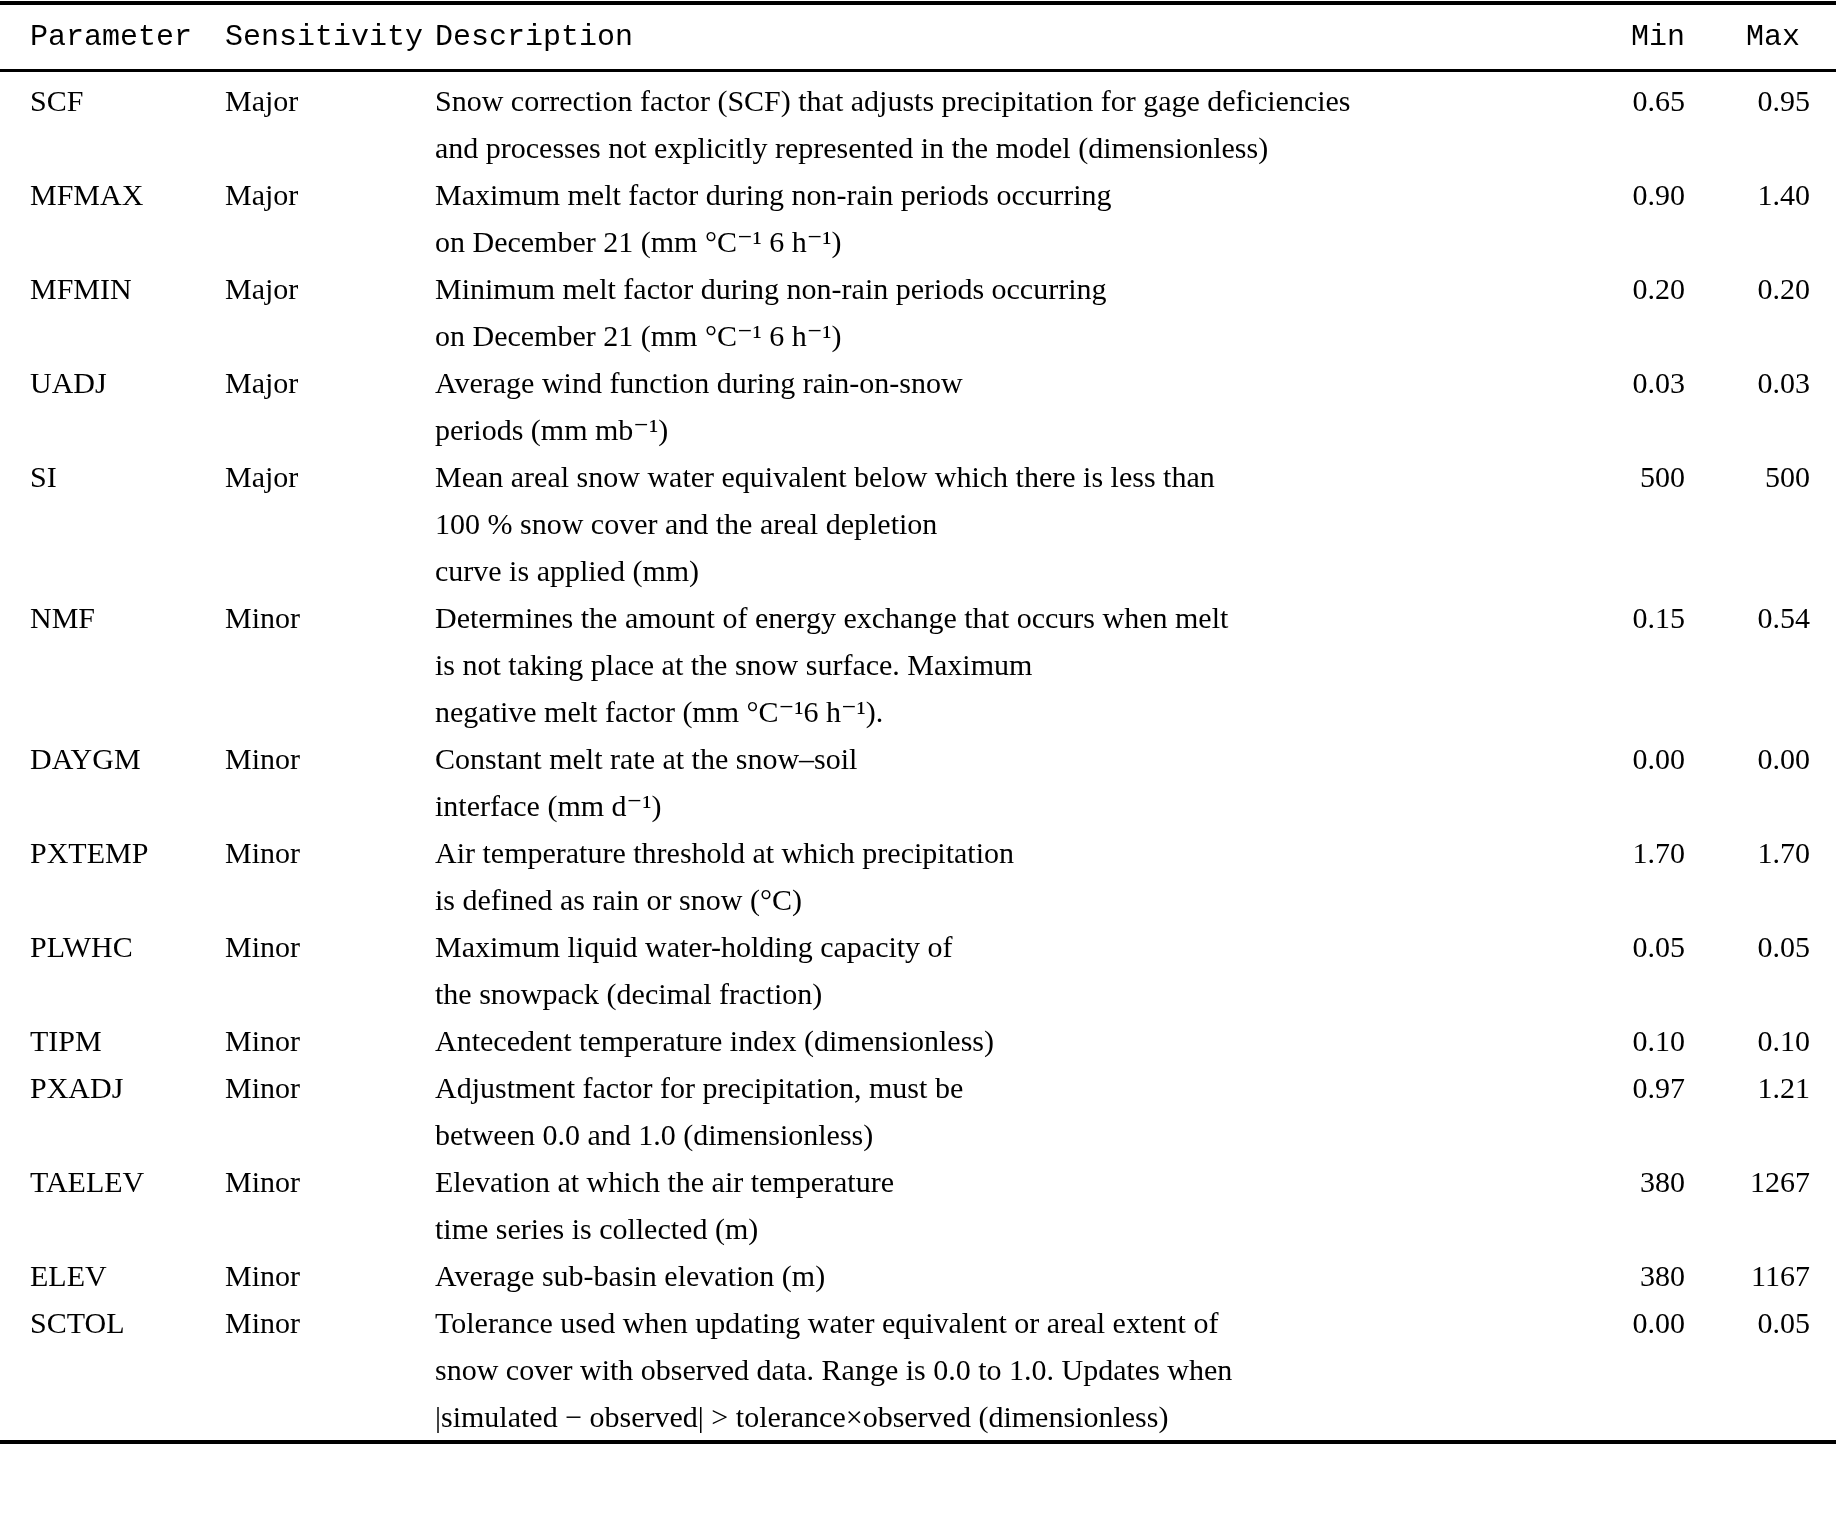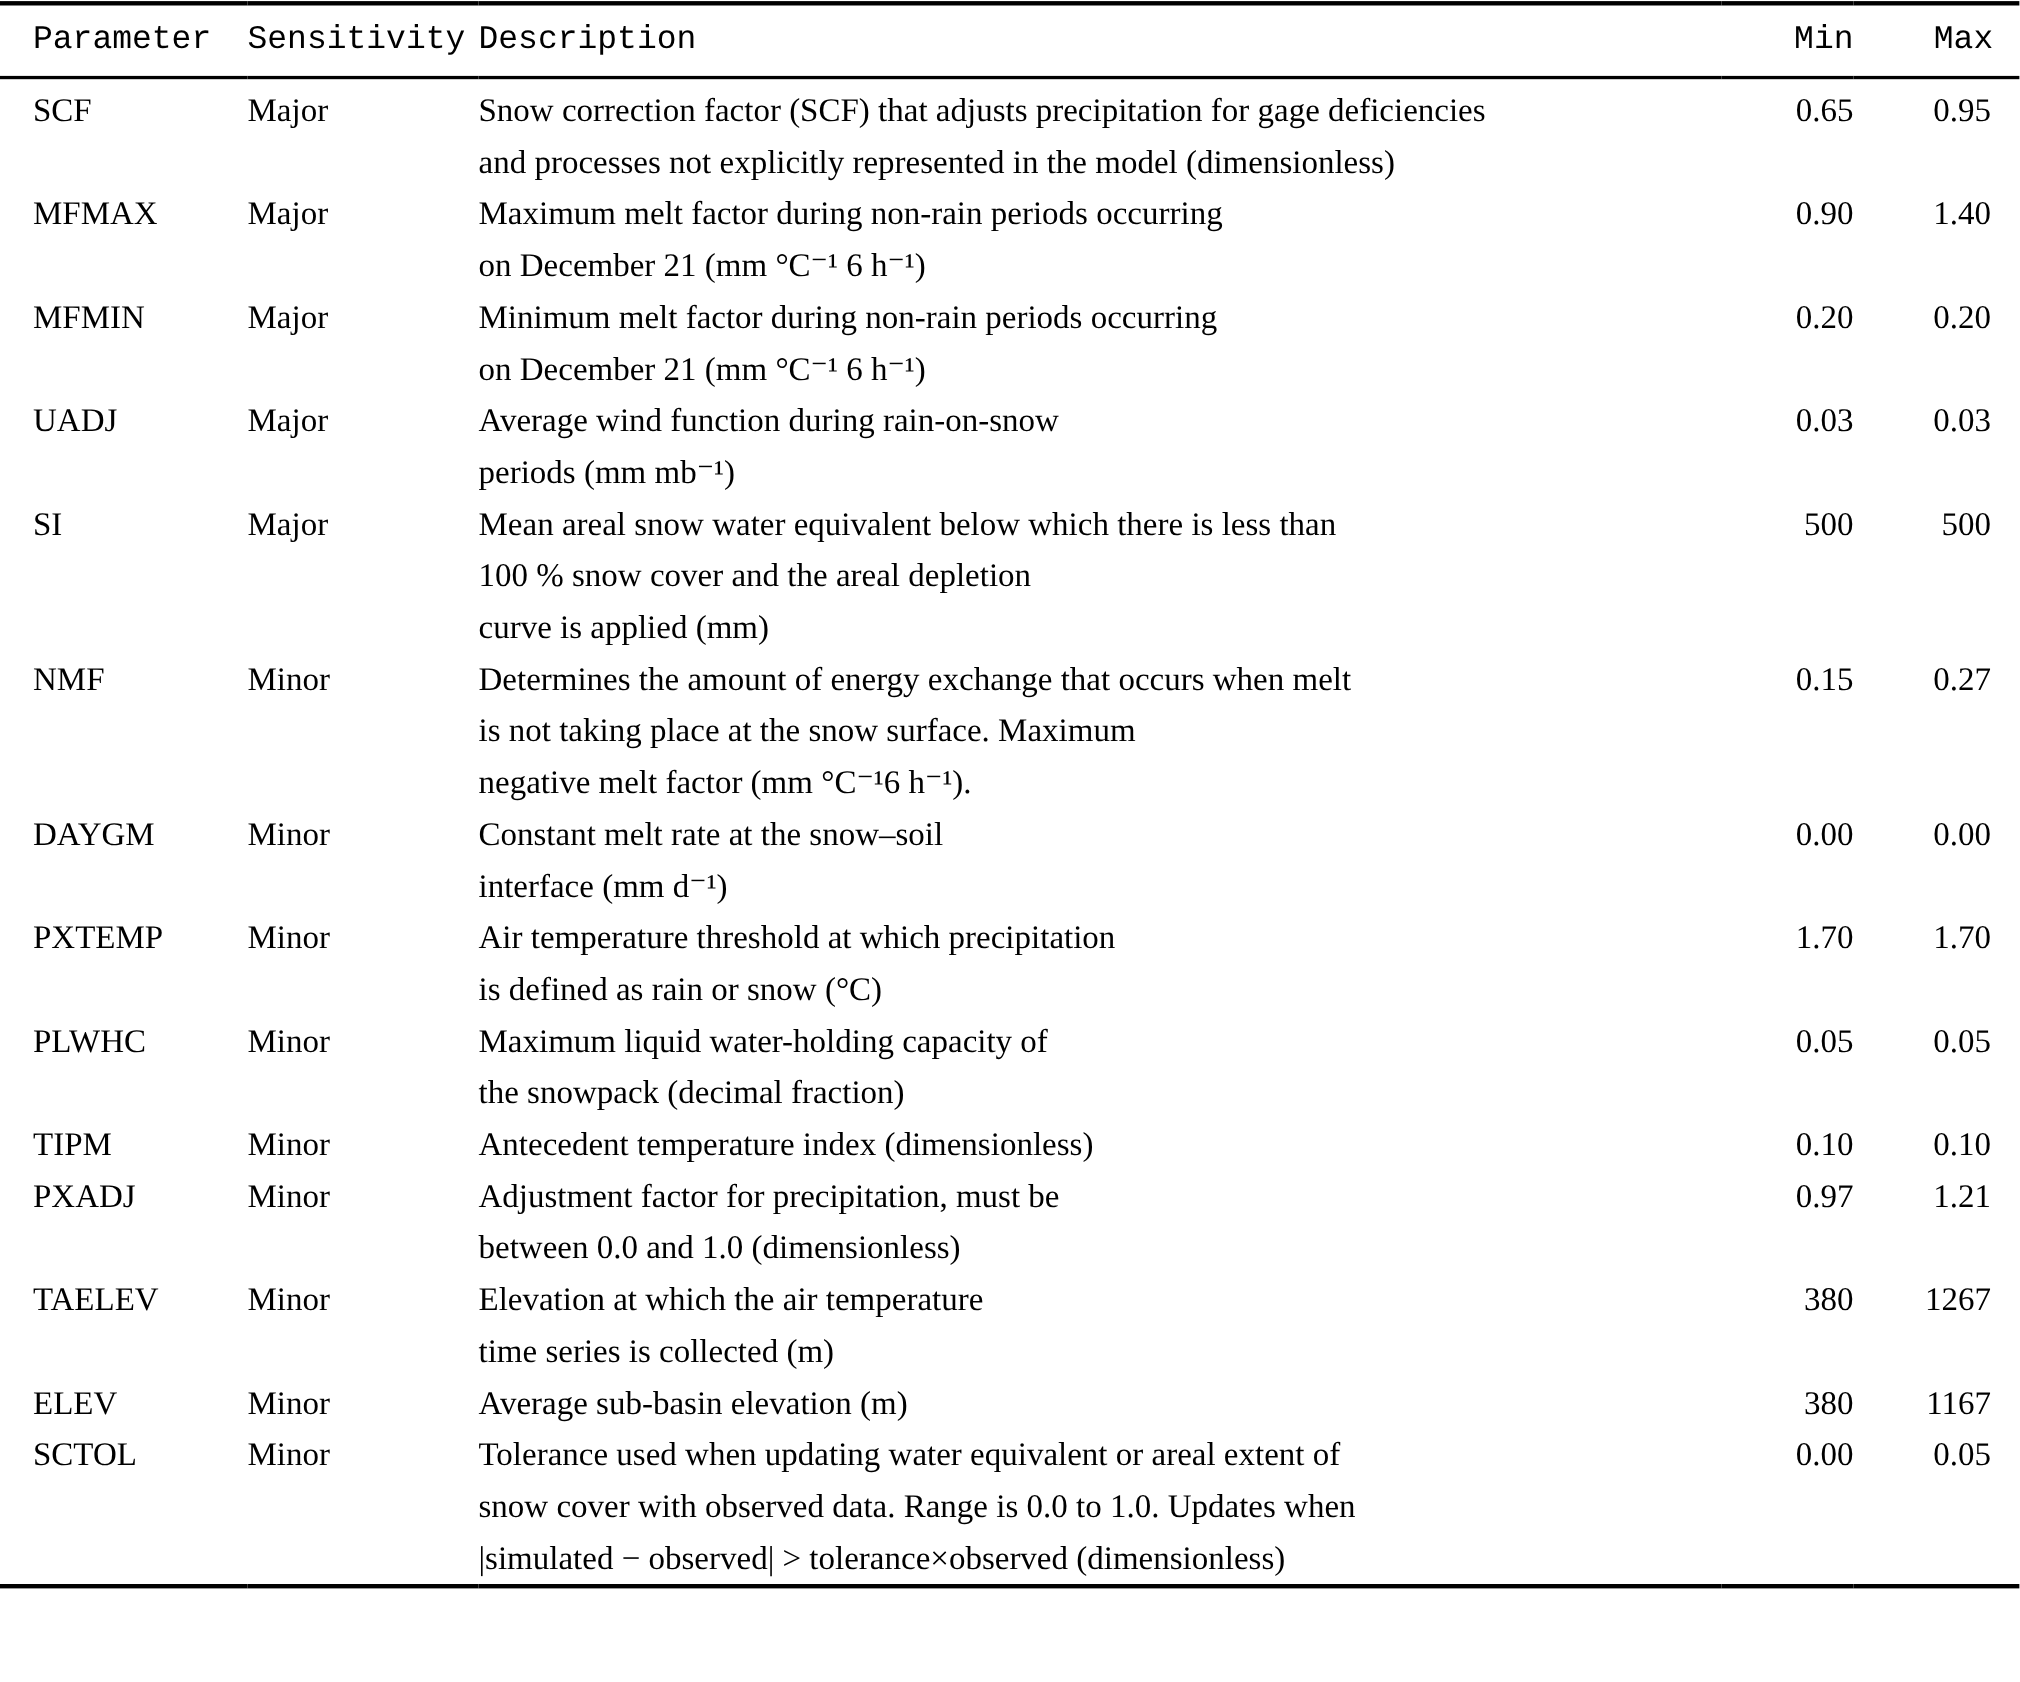--- a/index.html
+++ b/index.html
@@ -33,21 +33,21 @@
     font-size: 30px;
     height: 64px;
     vertical-align: middle;
     padding: 0;
     text-align: left;
     border-bottom: 3px solid #000000;
     font-family: Liberation Mono, monospace;
   }
   thead th.h-param { padding-left: 30px; }
   thead th.h-min, thead th.h-max { text-align: right; }
-  thead th.h-max { padding-right: 24px; }
+  thead th.h-max { padding-right: 36px; }
 
   tbody td {
     font-size: 30px;
     line-height: 47px;
     vertical-align: top;
     padding: 0;
   }
   tbody tr:first-child td { padding-top: 5px; }
   td.cell-param { padding-left: 30px; }
   td.cell-min, td.cell-max { text-align: right; }
@@ -128,21 +128,21 @@
   </tr>
       <tr>
     <td class="cell-param">NMF</td>
     <td class="cell-sens">Minor</td>
     <td class="cell-desc">
           <div>Determines the amount of energy exchange that occurs when melt</div>
           <div>is not taking place at the snow surface. Maximum</div>
           <div>negative melt factor (mm °C⁻¹6 h⁻¹).</div>
         </td>
     <td class="cell-min">0.15</td>
-    <td class="cell-max">0.27</td>
+    <td class="cell-max">0.54</td>
   </tr>
       <tr>
     <td class="cell-param">DAYGM</td>
     <td class="cell-sens">Minor</td>
     <td class="cell-desc">
           <div>Constant melt rate at the snow–soil</div>
           <div>interface (mm d⁻¹)</div>
         </td>
     <td class="cell-min">0.00</td>
     <td class="cell-max">0.00</td>

